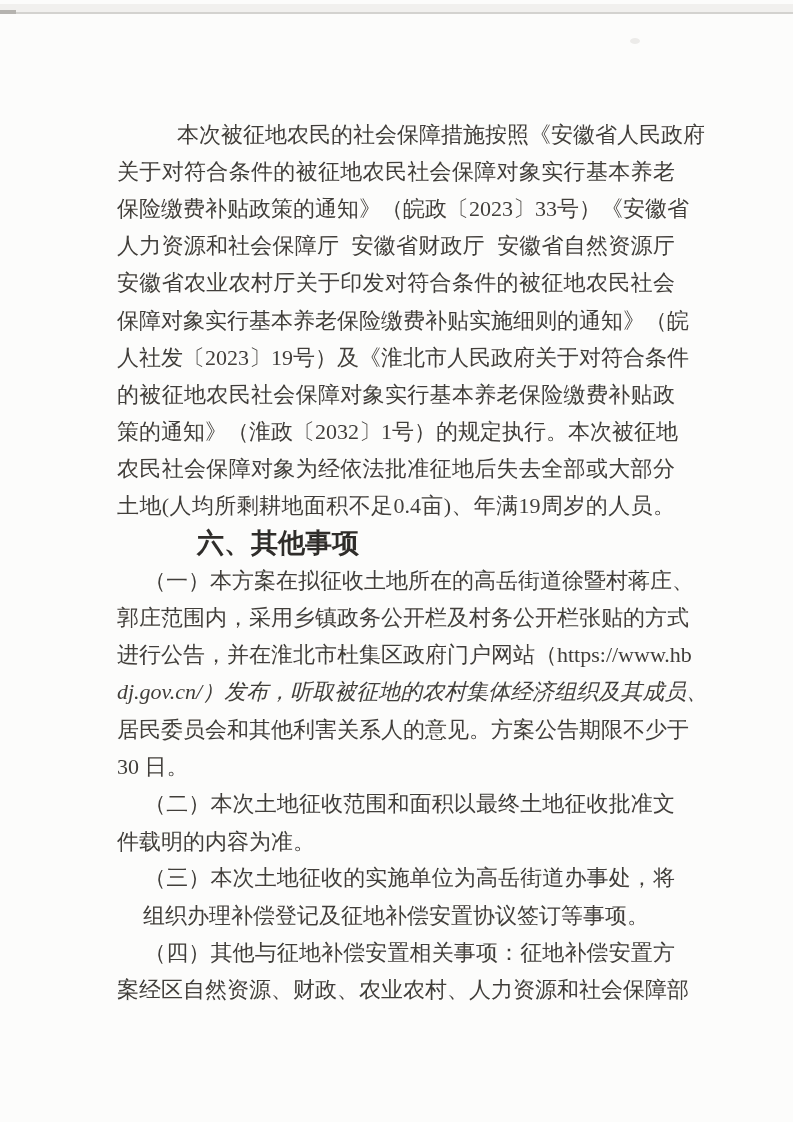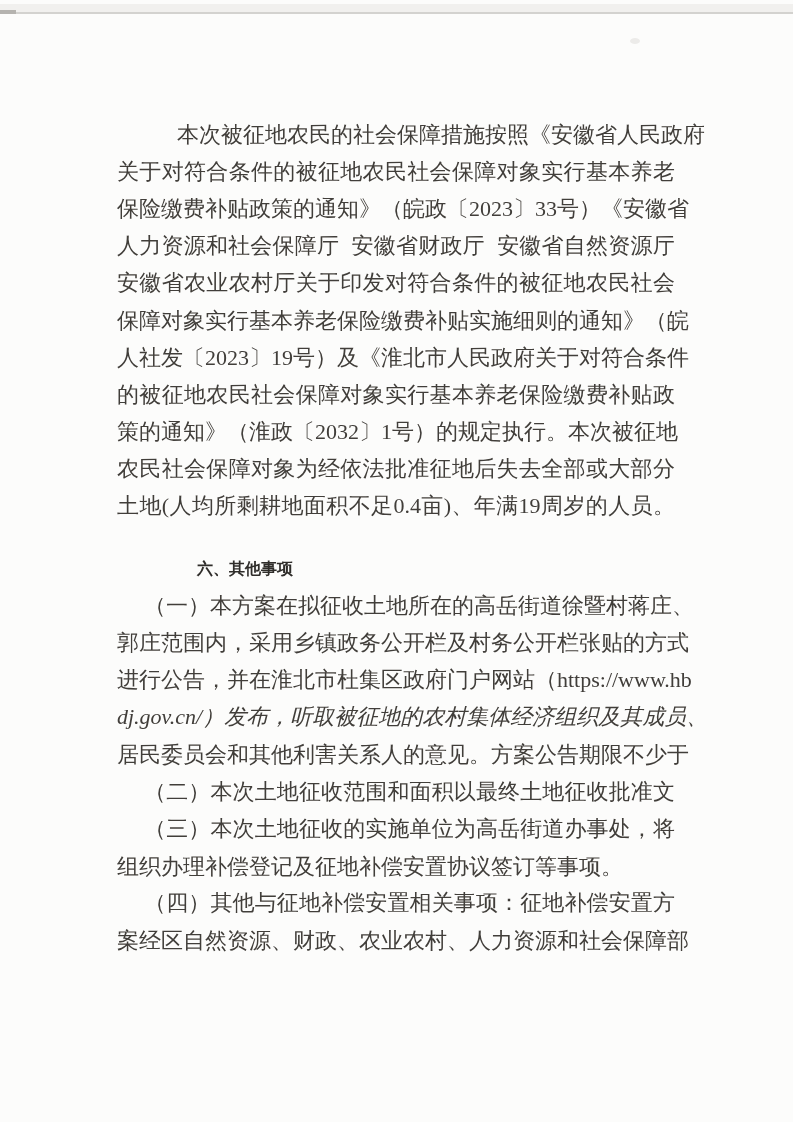--- a/index.html
+++ b/index.html
@@ -52,23 +52,22 @@
   .jline{
     display:flex;
     justify-content:space-between;
     align-items:center;
   }
   .jline span{display:inline-block;line-height:1;}
   .jline span.sp{width:0.55em;}
   .heading{
     font-family:"Liberation Sans","DejaVu Sans",sans-serif;
     font-weight:700;
-    font-size:16px;
+    font-size:27px;
     color:var(--heading-ink);
-    margin-top:25px;
   }
 </style>
 </head>
 <body>
 
 <div class="page">
   <div class="scan-band"></div>
   <div class="scan-speck"></div>
   <div class="scan-dot"></div>
   <div class="textblock" id="textblock">
@@ -497,20 +496,21 @@
         <span>方</span>
         <span>案</span>
         <span>公</span>
         <span>告</span>
         <span>期</span>
         <span>限</span>
         <span>不</span>
         <span>少</span>
         <span>于</span>
       </div>
+      <div class="line" style="padding-left: 0px;">30 日。</div>
       <div class="line jline" style="padding-left: 27px;">
         <span>（</span>
         <span>二</span>
         <span>）</span>
         <span>本</span>
         <span>次</span>
         <span>土</span>
         <span>地</span>
         <span>征</span>
         <span>收</span>
@@ -523,20 +523,21 @@
         <span>最</span>
         <span>终</span>
         <span>土</span>
         <span>地</span>
         <span>征</span>
         <span>收</span>
         <span>批</span>
         <span>准</span>
         <span>文</span>
       </div>
+      <div class="line" style="padding-left: 0px;">件载明的内容为准。</div>
       <div class="line jline" style="padding-left: 27px;">
         <span>（</span>
         <span>三</span>
         <span>）</span>
         <span>本</span>
         <span>次</span>
         <span>土</span>
         <span>地</span>
         <span>征</span>
         <span>收</span>
@@ -549,21 +550,21 @@
         <span>高</span>
         <span>岳</span>
         <span>街</span>
         <span>道</span>
         <span>办</span>
         <span>事</span>
         <span>处</span>
         <span>，</span>
         <span>将</span>
       </div>
-      <div class="line" style="padding-left: 0px;">组织办理补偿登记及征地补偿安置协议签订等事项。</div>
+      <div class="line" style="padding-left: 0px; text-align: center;">组织办理补偿登记及征地补偿安置协议签订等事项。</div>
       <div class="line jline" style="padding-left: 27px;">
         <span>（</span>
         <span>四</span>
         <span>）</span>
         <span>其</span>
         <span>他</span>
         <span>与</span>
         <span>征</span>
         <span>地</span>
         <span>补</span>

